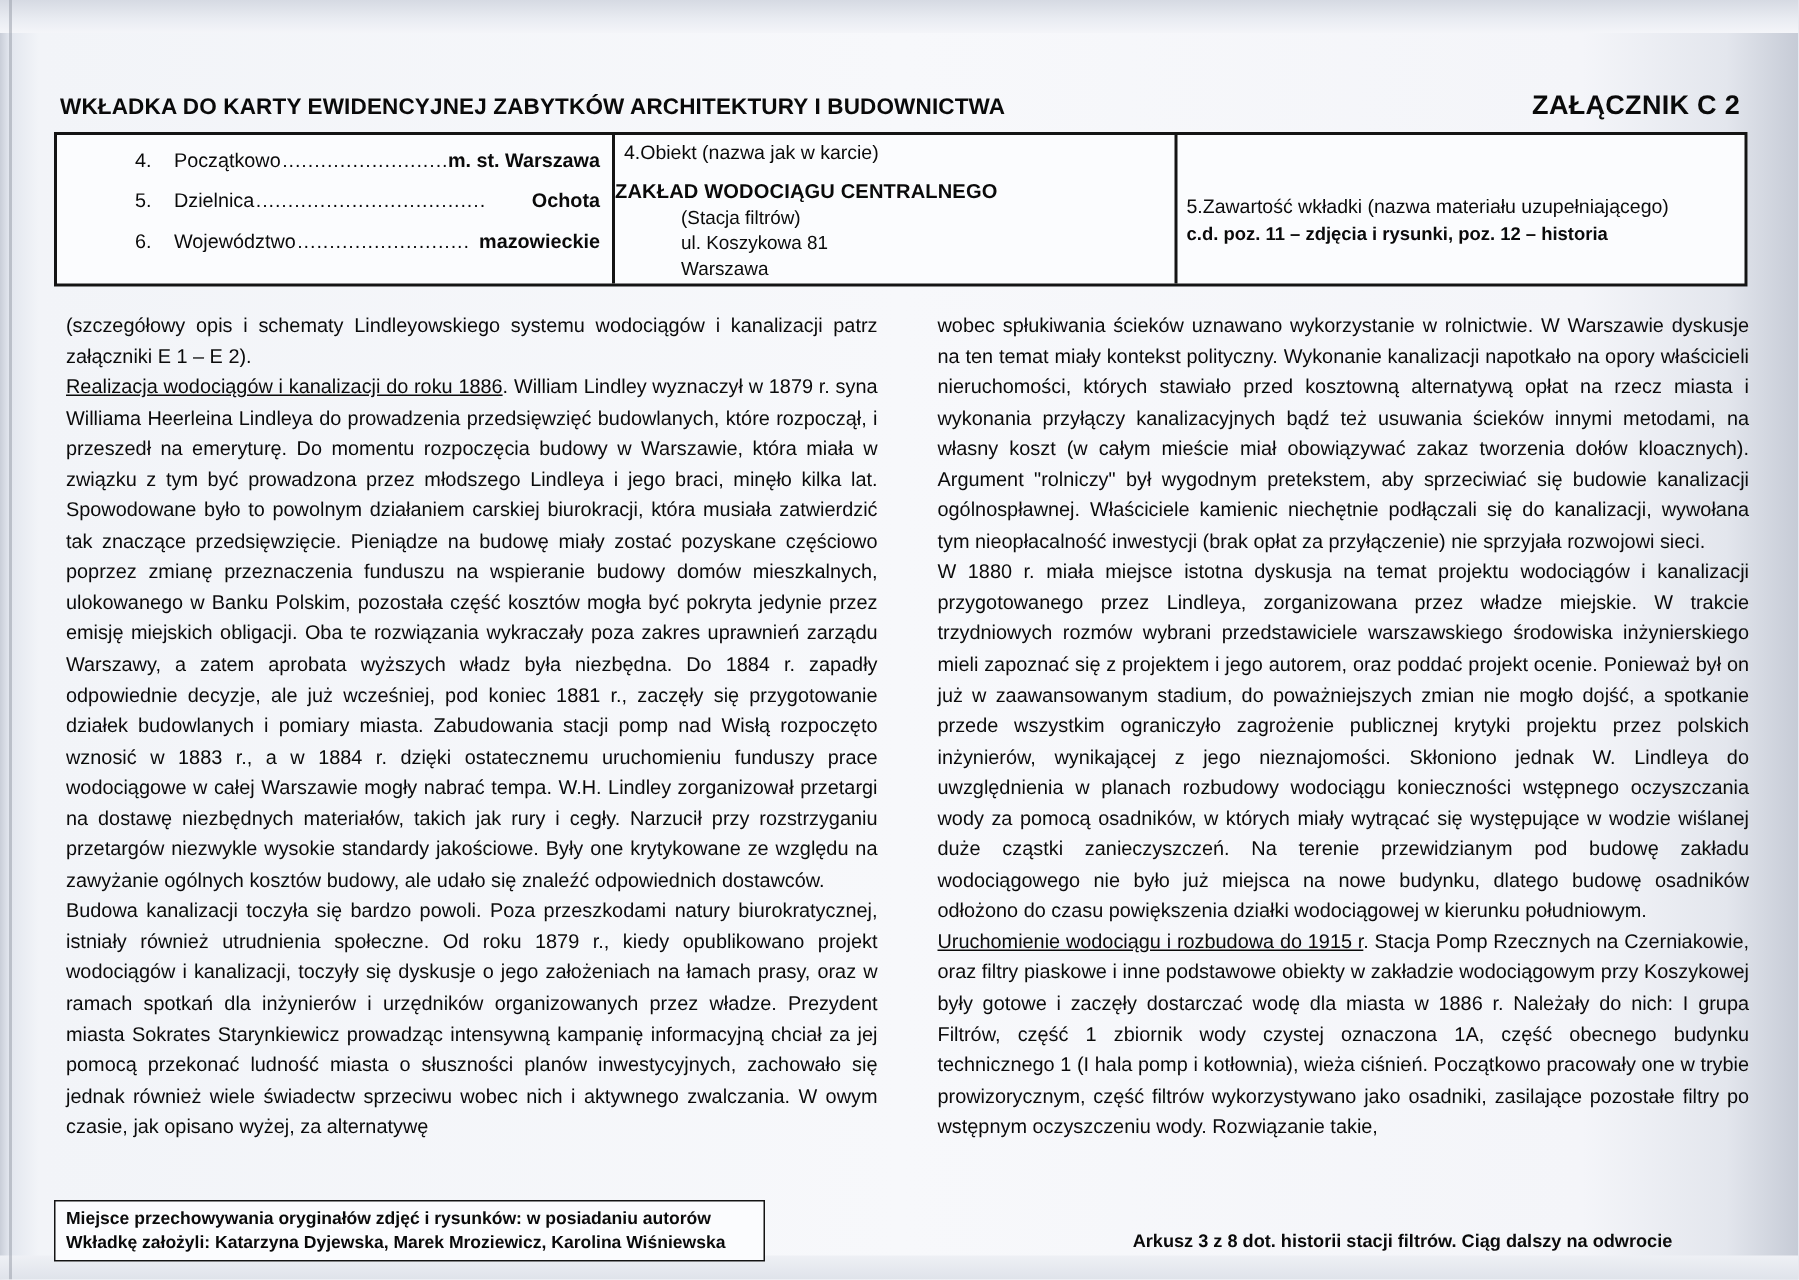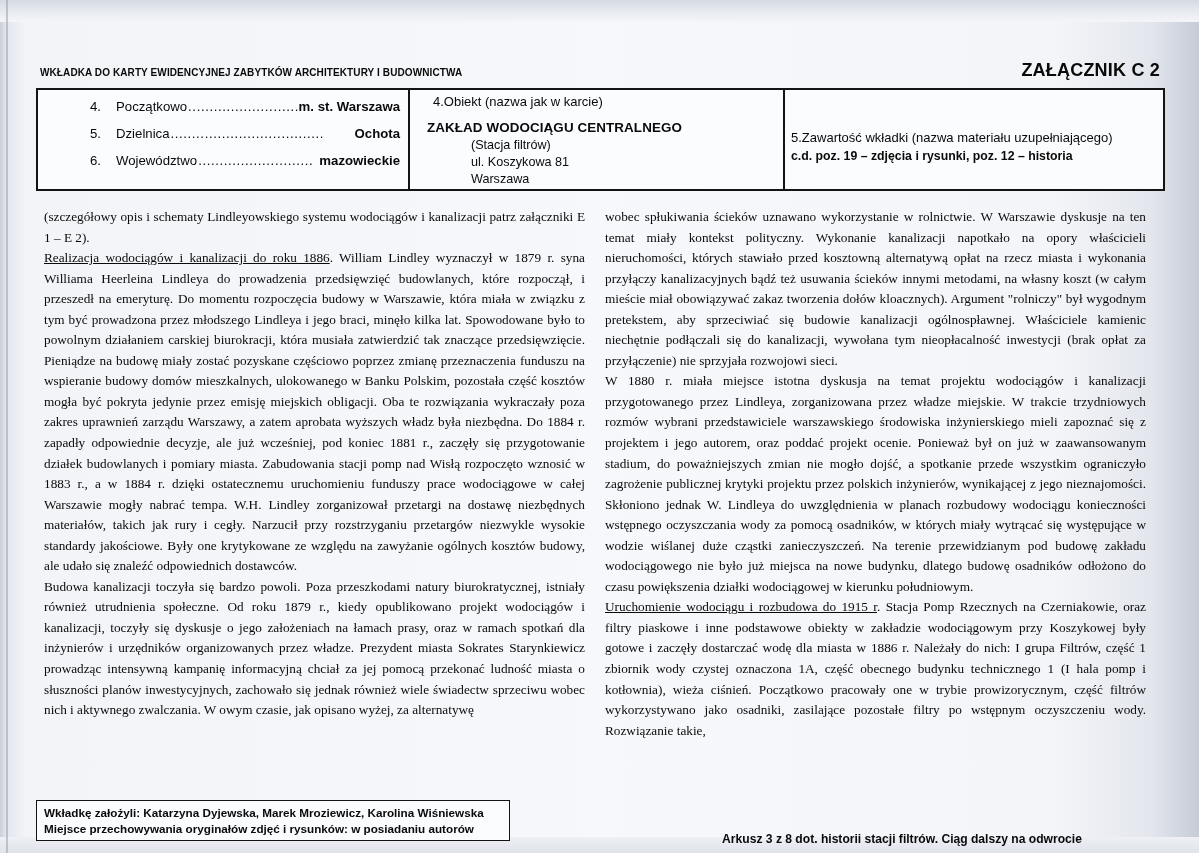--- a/index.html
+++ b/index.html
@@ -56,21 +56,21 @@
   
   .doc-header {
     position: absolute;
     left: 40px; top: 60px;
     width: 1125px;
     display: flex;
     justify-content: space-between;
     align-items: baseline;
   }
   .doc-header-title {
-    font-size: 10px;
+    font-size: 15px;
     font-weight: bold;
     letter-spacing: .1px;
   }
   .doc-header-ref {
     font-size: 18px;
     font-weight: bold;
     letter-spacing: .2px;
     padding-right: 5px;
   }
 
@@ -89,21 +89,21 @@
     position: relative;
   }
   .id-cell-left {
     width: 372px;
     border-right: 2px solid #141414;
     padding: 9px 0 0 0;
   }
   .id-cell-mid {
     width: 375px;
     border-right: 2px solid #141414;
-    padding: 4px 0 0 17px;
+    padding: 4px 0 0 0;
   }
   .id-cell-right {
     flex: 1;
     padding: 3px 0 0 0;
     margin-top: 37px;
   }
 
   .loc-row {
     display: flex;
     align-items: baseline;
@@ -162,22 +162,21 @@
     padding-left: 6px;
     margin-top: 3px;
   }
 
   
   .body-cols {
     position: absolute;
     left: 44px; top: 207px;
     width: 1122px;
     display: flex;
-    gap: 20px;
-    font-family: Liberation Serif, serif;
+    gap: 40px;
   }
   .body-col {
     width: 541px;
     font-size: 13.25px;
     line-height: 20.55px;
     text-align: justify;
     text-justify: inter-word;
   }
   .body-col p {
     margin: 0;
@@ -195,26 +194,25 @@
     background: #fbfcfe;
   }
   .footer-line {
     font-size: 11.7px;
     font-weight: bold;
     line-height: 15.5px;
     white-space: nowrap;
   }
   .sheet-note {
     position: absolute;
-    left: 667px; top: 820px;
+    left: 700px; top: 820px;
     width: 470px;
     text-align: center;
     font-size: 12.1px;
     font-weight: bold;
-    margin-top: 12px;
   }
 </style>
 </head>
 <body>
 
 <div class="scan-sheet"></div>
 <div class="scan-top-band"></div>
 <div class="scan-bottom-band"></div>
 <div class="scan-left-edge"></div>
 
@@ -253,21 +251,21 @@
       <div class="obj-block">
         <div class="obj-name">ZAKŁAD WODOCIĄGU CENTRALNEGO</div>
         <div class="obj-sub">(Stacja filtrów)</div>
         <div class="obj-sub">ul. Koszykowa 81</div>
         <div class="obj-sub">Warszawa</div>
       </div>
     </div>
 
     <div class="id-cell id-cell-right">
       <div class="cell-caption">5.Zawartość wkładki (nazwa materiału uzupełniającego)</div>
-      <div class="ins-note">c.d. poz. 19 – zdjęcia i rysunki, poz. 12 – historia</div>
+      <div class="ins-note">c.d. poz. 11 – zdjęcia i rysunki, poz. 12 – historia</div>
     </div>
 
   </div>
 
   <div class="body-cols">
 
     <div class="body-col">
       <p>(szczegółowy opis i  schematy Lindleyowskiego systemu wodociągów i kanalizacji patrz załączniki E 1 – E 2).</p>
       <p><span class="u">Realizacja wodociągów i kanalizacji do roku 1886</span><span>. William Lindley wyznaczył w 1879 r. syna Williama Heerleina Lindleya do prowadzenia przedsięwzięć budowlanych, które rozpoczął, i przeszedł na emeryturę. Do momentu rozpoczęcia budowy w Warszawie, która miała w związku z tym być prowadzona przez młodszego Lindleya i jego braci, minęło kilka lat. Spowodowane było to powolnym działaniem carskiej biurokracji, która musiała zatwierdzić tak znaczące przedsięwzięcie. Pieniądze na budowę miały zostać pozyskane częściowo poprzez zmianę przeznaczenia funduszu na wspieranie budowy domów mieszkalnych, ulokowanego w Banku Polskim, pozostała część kosztów mogła być pokryta jedynie przez emisję miejskich obligacji. Oba te rozwiązania wykraczały poza zakres uprawnień zarządu Warszawy, a zatem aprobata wyższych władz była niezbędna. Do 1884 r. zapadły odpowiednie decyzje, ale już wcześniej, pod koniec 1881 r., zaczęły się przygotowanie działek budowlanych i pomiary miasta. Zabudowania stacji pomp nad Wisłą rozpoczęto wznosić w 1883 r., a w 1884 r. dzięki ostatecznemu uruchomieniu funduszy prace wodociągowe w całej Warszawie mogły nabrać tempa. W.H. Lindley zorganizował przetargi na dostawę niezbędnych materiałów, takich jak rury i cegły. Narzucił przy rozstrzyganiu przetargów niezwykle wysokie standardy jakościowe. Były one krytykowane ze względu na zawyżanie ogólnych kosztów budowy, ale udało się znaleźć odpowiednich dostawców.</span></p>
       <p>Budowa kanalizacji toczyła się bardzo powoli. Poza przeszkodami natury biurokratycznej, istniały również utrudnienia społeczne. Od roku 1879 r., kiedy opublikowano projekt wodociągów i kanalizacji, toczyły się dyskusje o jego założeniach na łamach prasy, oraz w ramach spotkań dla inżynierów i urzędników organizowanych przez władze. Prezydent miasta Sokrates Starynkiewicz prowadząc intensywną kampanię informacyjną chciał za jej pomocą przekonać ludność miasta o słuszności planów inwestycyjnych, zachowało się jednak również wiele świadectw sprzeciwu wobec nich i aktywnego zwalczania. W owym czasie, jak opisano wyżej, za alternatywę</p>
@@ -275,19 +273,19 @@
 
     <div class="body-col">
       <p>wobec spłukiwania ścieków uznawano wykorzystanie w rolnictwie. W Warszawie dyskusje na ten temat miały kontekst polityczny. Wykonanie kanalizacji napotkało na opory właścicieli nieruchomości, których stawiało przed kosztowną alternatywą opłat na rzecz miasta i wykonania przyłączy kanalizacyjnych bądź też usuwania ścieków innymi metodami, na własny koszt (w całym mieście miał obowiązywać zakaz tworzenia dołów kloacznych). Argument "rolniczy" był wygodnym pretekstem, aby sprzeciwiać się budowie kanalizacji ogólnospławnej. Właściciele kamienic niechętnie podłączali się do kanalizacji, wywołana tym nieopłacalność inwestycji (brak opłat za przyłączenie) nie sprzyjała rozwojowi sieci.</p>
       <p>W 1880 r. miała miejsce istotna dyskusja na temat projektu wodociągów i kanalizacji przygotowanego przez Lindleya, zorganizowana przez władze miejskie. W trakcie trzydniowych rozmów wybrani przedstawiciele warszawskiego środowiska inżynierskiego mieli zapoznać się z projektem i jego autorem, oraz poddać projekt ocenie. Ponieważ był on już w zaawansowanym stadium, do poważniejszych zmian nie mogło dojść, a spotkanie przede wszystkim ograniczyło zagrożenie publicznej krytyki projektu przez polskich inżynierów, wynikającej z jego nieznajomości. Skłoniono jednak W. Lindleya do uwzględnienia w planach rozbudowy wodociągu konieczności wstępnego oczyszczania wody za pomocą osadników, w których miały wytrącać się występujące w wodzie wiślanej duże cząstki zanieczyszczeń. Na terenie przewidzianym pod budowę zakładu wodociągowego nie było już miejsca na nowe budynku, dlatego budowę osadników odłożono do czasu powiększenia działki wodociągowej w kierunku południowym.</p>
       <p><span class="u">Uruchomienie wodociągu i rozbudowa do 1915 r</span><span>. Stacja Pomp Rzecznych na Czerniakowie, oraz filtry piaskowe i inne podstawowe obiekty w zakładzie wodociągowym przy Koszykowej były gotowe i zaczęły dostarczać wodę dla miasta w 1886 r. Należały do nich: I grupa Filtrów, część 1 zbiornik wody czystej oznaczona 1A, część obecnego budynku technicznego 1 (I hala pomp i kotłownia), wieża ciśnień. Początkowo pracowały one w trybie prowizorycznym, część filtrów wykorzystywano jako osadniki, zasilające pozostałe filtry po wstępnym oczyszczeniu wody. Rozwiązanie takie,</span></p>
     </div>
 
   </div>
 
   <div class="footer-box">
+    <div class="footer-line">Miejsce przechowywania oryginałów zdjęć i rysunków: w posiadaniu autorów</div>
     <div class="footer-line">Wkładkę założyli: Katarzyna Dyjewska, Marek Mroziewicz, Karolina Wiśniewska</div>
-    <div class="footer-line">Miejsce przechowywania oryginałów zdjęć i rysunków: w posiadaniu autorów</div>
   </div>
 
   <div class="sheet-note">Arkusz 3 z 8 dot. historii stacji filtrów.  Ciąg dalszy na odwrocie</div>
 
 </div>
 
 </body></html>

